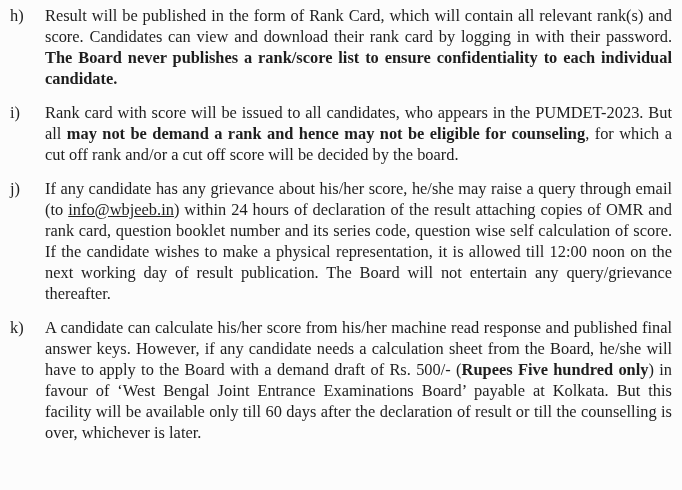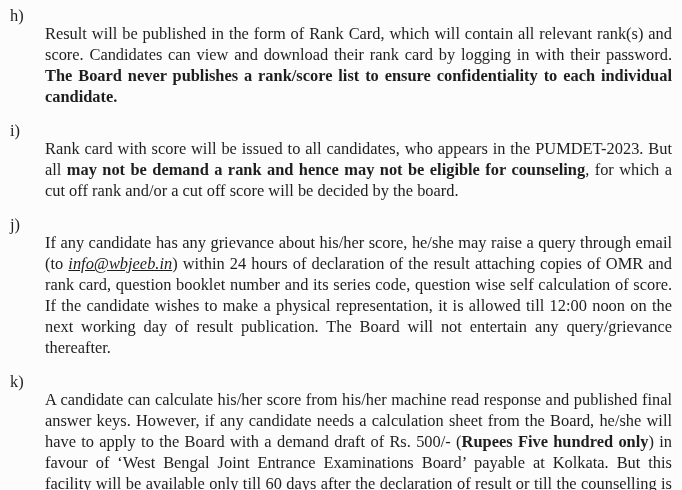--- a/index.html
+++ b/index.html
@@ -26,30 +26,28 @@
   .item:last-child {
     margin-bottom: 0;
   }
   .label {
     flex: 0 0 35px;
     text-align: left;
   }
   .para {
     flex: 1 1 auto;
     text-align: justify;
-    margin-top: 18px;
   }
   .seg-bold {
     font-weight: bold;
   }
   .seg-link {
     text-decoration: underline;
     color: inherit;
     cursor: pointer;
-    font-style: italic;
   }
 </style>
 </head>
 <body>
 
 <div class="page">
   <div class="list">
       <div class="item">
         <div class="label">h)</div>
         <div class="para"><span>Result will be published in the form of Rank Card, which will contain all relevant rank(s) and score. Candidates can view and download their rank card by logging in with their password. </span><strong class="seg-bold">The Board never publishes a rank/score list to ensure confidentiality to each individual candidate.</strong></div>

